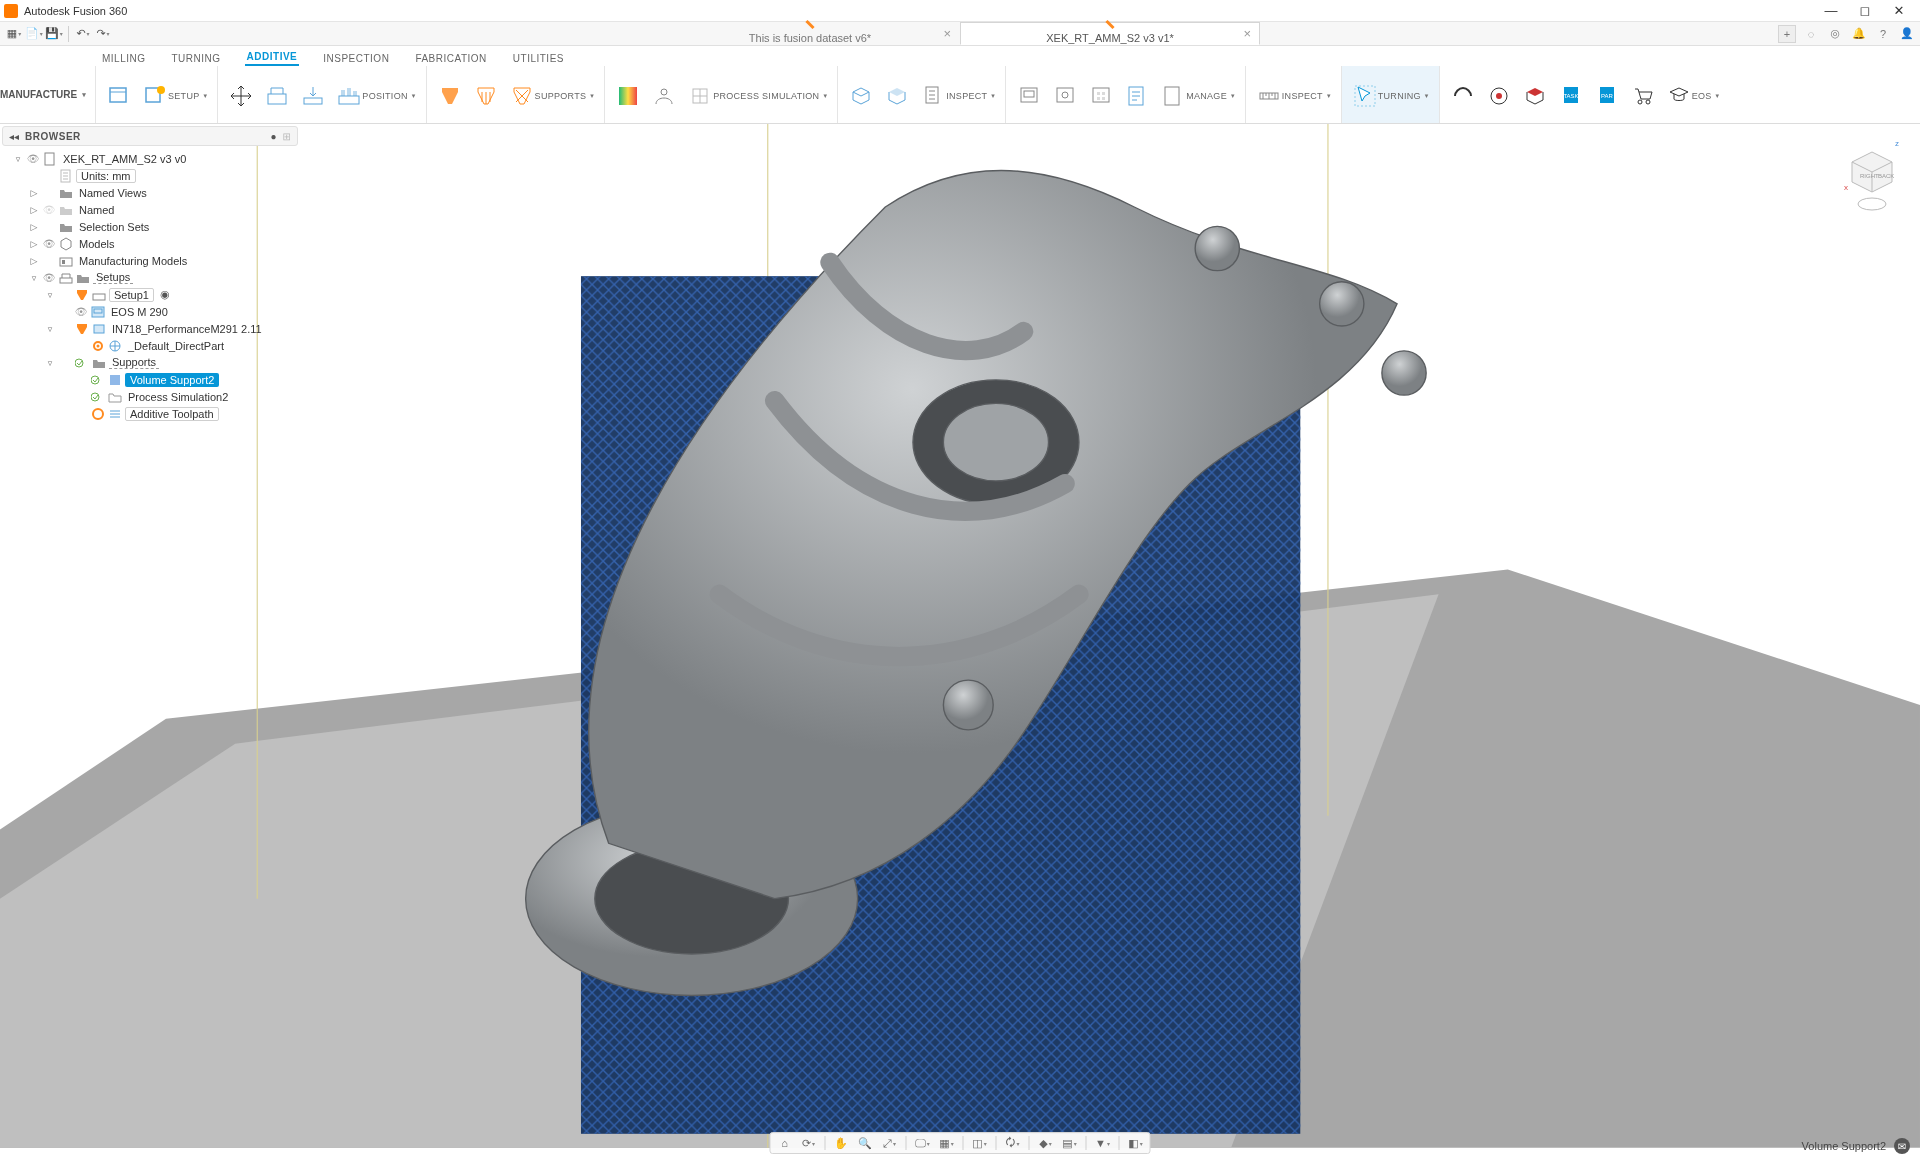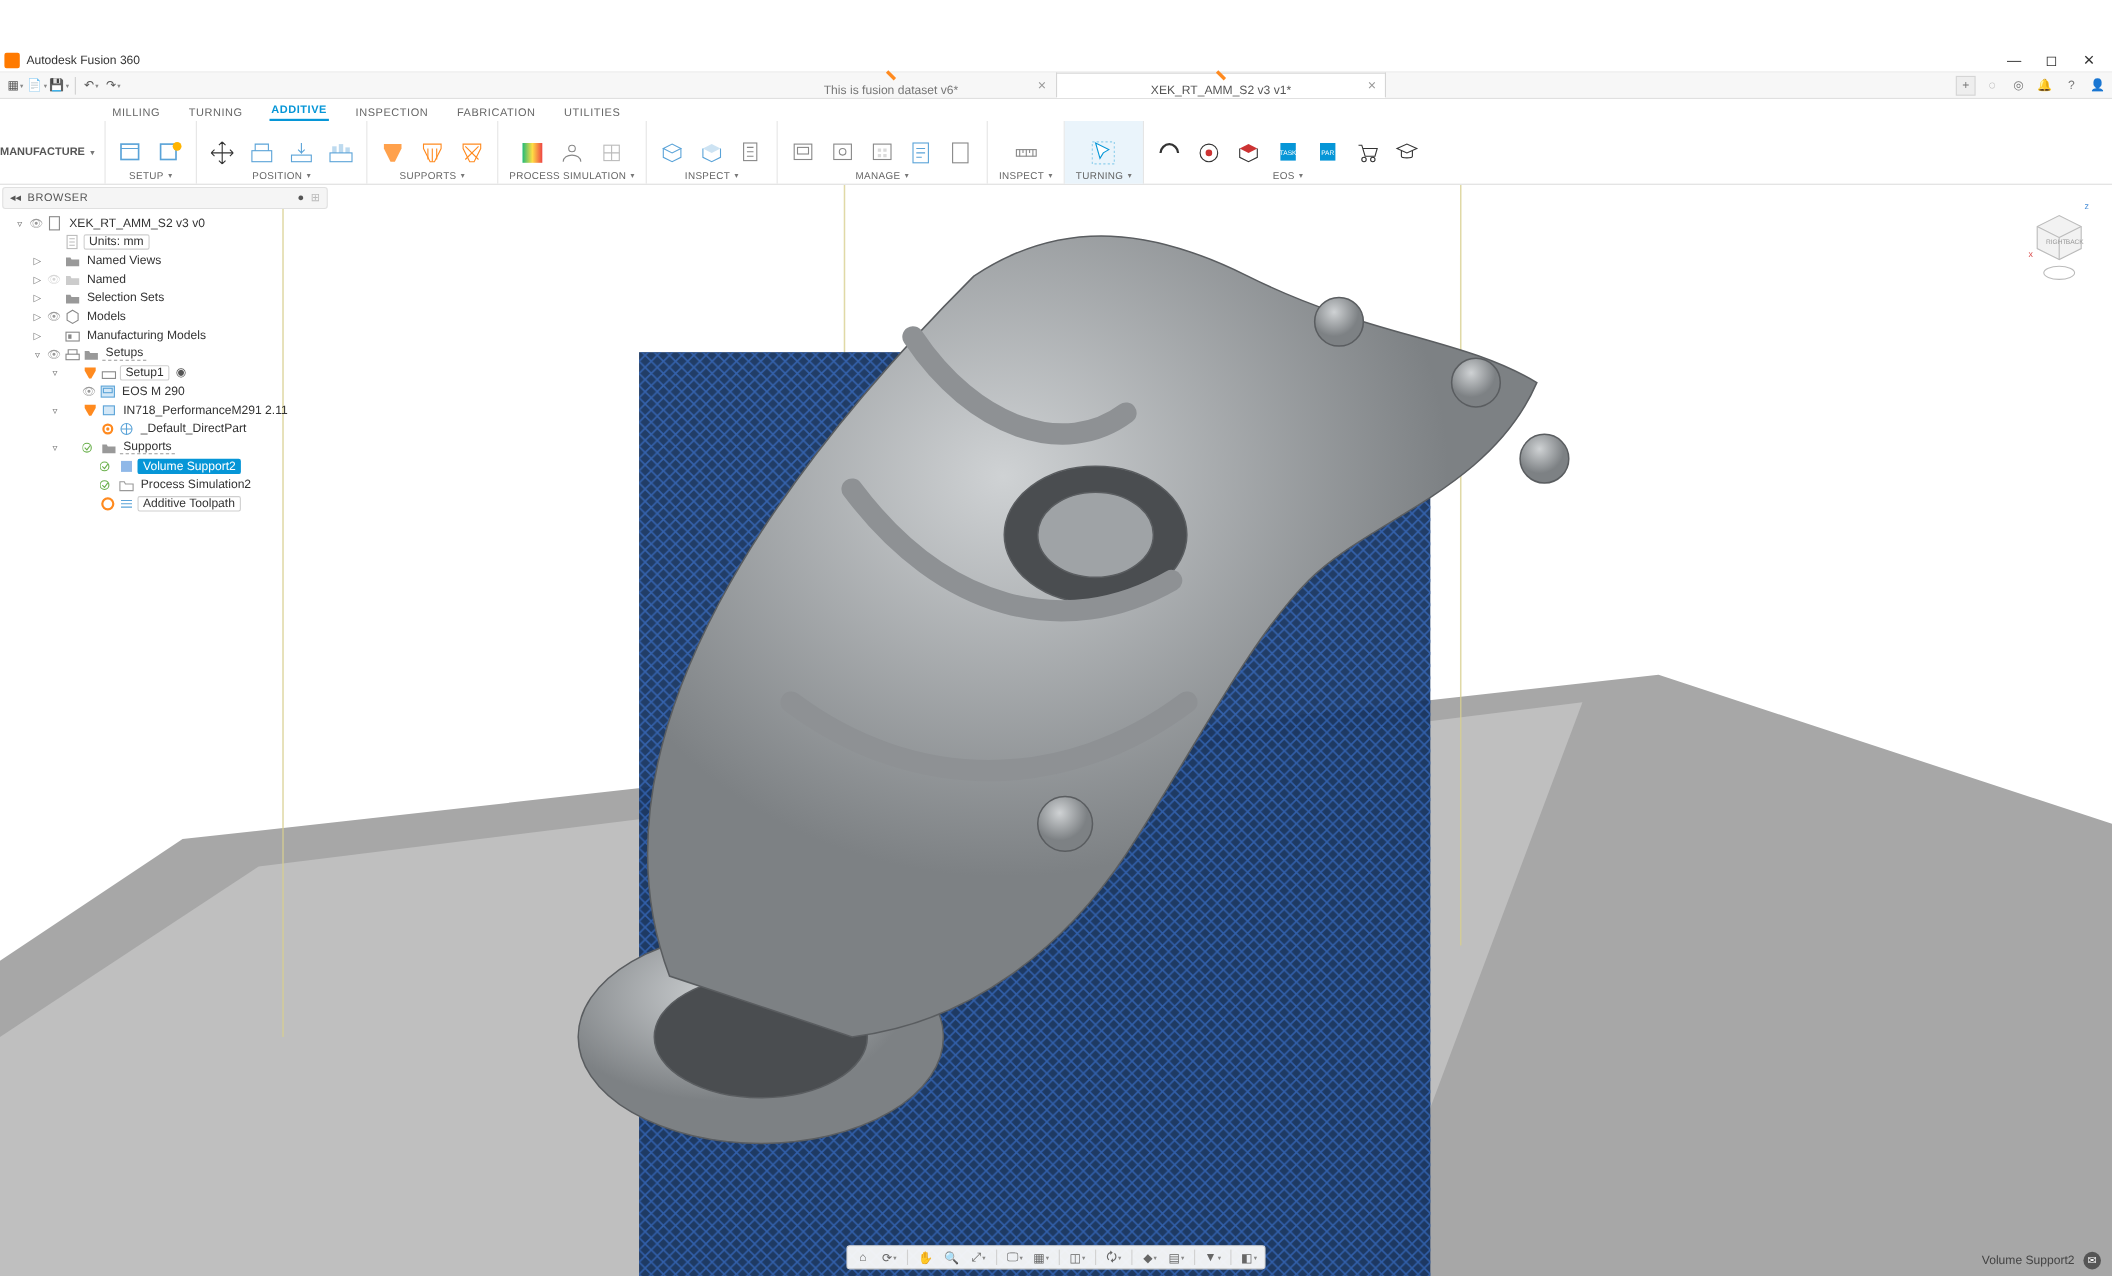--- a/index.html
+++ b/index.html
@@ -1,20 +1,20 @@
 <!DOCTYPE html>
 <html><head>
 <meta charset="utf-8">
 <style>
   * { box-sizing: border-box; margin: 0; padding: 0; font-family: "Segoe UI", Arial, sans-serif; }
   html, body { width: 100%; height: 100%; overflow: hidden; background: #fff; }
   body { display: flex; flex-direction: column; font-size: 11px; color: #333; }
 
   
-  .titlebar { height: 22px; background: #fff; display: flex; align-items: center; padding: 0 4px; border-bottom: 1px solid #e5e5e5; margin-top: 44px; }
+  .titlebar { height: 22px; background: #fff; display: flex; align-items: center; padding: 0 4px; border-bottom: 1px solid #e5e5e5; }
   .titlebar .app-icon { width: 14px; height: 14px; background: #ff7a00; border-radius: 2px; margin-right: 6px; }
   .titlebar .title { font-size: 11px; color: #333; }
   .titlebar .spacer { flex: 1; }
   .titlebar .win-btn { width: 34px; height: 22px; display: flex; align-items: center; justify-content: center; font-size: 13px; color: #333; cursor: default; }
 
   
   .qat-row { height: 24px; background: #f7f7f7; display: flex; align-items: center; border-bottom: 1px solid #e0e0e0; position: relative; }
   .qat { display: flex; align-items: center; gap: 4px; padding: 0 6px; }
   .qat .ico { width: 16px; height: 16px; display: flex; align-items: center; justify-content: center; color: #555; }
   .qat .sep { width: 1px; height: 16px; background: #d0d0d0; margin: 0 2px; }
@@ -29,31 +29,31 @@
   .doc-right .plus { background: #eee; border: 1px solid #d5d5d5; }
 
   
   .ribbon-tabs { height: 20px; display: flex; align-items: flex-end; padding-left: 100px; gap: 22px; background: #fff; font-size: 10px; color: #666; letter-spacing: 0.5px; }
   .ribbon-tabs .rtab { padding: 0 2px 2px 2px; cursor: default; }
   .ribbon-tabs .rtab.active { color: #0696d7; border-bottom: 2px solid #0696d7; font-weight: bold; }
 
   
   .ribbon { height: 58px; background: #fff; border-bottom: 1px solid #dcdcdc; display: flex; align-items: stretch; }
   .ribbon .ws { width: 96px; border-right: 1px solid #e5e5e5; display: flex; align-items: center; justify-content: flex-start; font-size: 10px; font-weight: 600; color: #555; gap: 3px; }
-  .ribbon .panel { border-right: 1px solid #e5e5e5; display: flex; flex-direction: column; align-items: center; justify-content: flex-end; padding: 4px 10px 2px 10px; }
+  .ribbon .panel { border-right: 1px solid #e5e5e5; display: flex; align-items: center; justify-content: flex-start; padding: 4px 10px 2px 10px; }
   .ribbon .panel .icons { display: flex; gap: 10px; align-items: center; height: 32px; }
   .ribbon .panel .label { font-size: 9px; color: #666; letter-spacing: 0.3px; display: flex; align-items: center; gap: 2px; }
   .rb-ico { width: 26px; height: 26px; display: flex; align-items: center; justify-content: center; }
   .rb-ico svg { width: 24px; height: 24px; }
 
   
   .workspace { flex: 1; display: flex; position: relative; overflow: hidden; }
   .browser { width: 296px; background: rgba(255,255,255,0.0); position: absolute; left: 2px; top: 2px; z-index: 20; }
   .browser-head { height: 20px; background: #f5f5f5; border: 1px solid #e0e0e0; border-radius: 3px; display: flex; align-items: center; padding: 0 6px; font-size: 10px; color: #555; gap: 6px; }
-  .browser-head .title { font-weight: 400; letter-spacing: 0.5px; }
+  .browser-head .title { font-weight: 700; letter-spacing: 0.5px; }
   .browser-head .spacer { flex: 1; }
   .tree { padding: 4px 0 6px 0; font-size: 11px; }
   .node { display: flex; align-items: center; height: 17px; padding-right: 6px; gap: 3px; white-space: nowrap; }
   .node .ind { display: inline-block; }
   .node .tw { width: 10px; text-align: center; color: #777; font-size: 9px; }
   .node .eye { width: 14px; text-align: center; color: #999; font-size: 10px; }
   .node .ic { width: 14px; height: 14px; display: flex; align-items: center; justify-content: center; }
   .node .lbl { padding: 0 3px; }
   .node.sel .lbl { background: #0696d7; color: #fff; border-radius: 2px; padding: 1px 5px; }
   .node.boxed .lbl { border: 1px solid #cfcfcf; border-radius: 2px; padding: 0 4px; background: #fff; }

